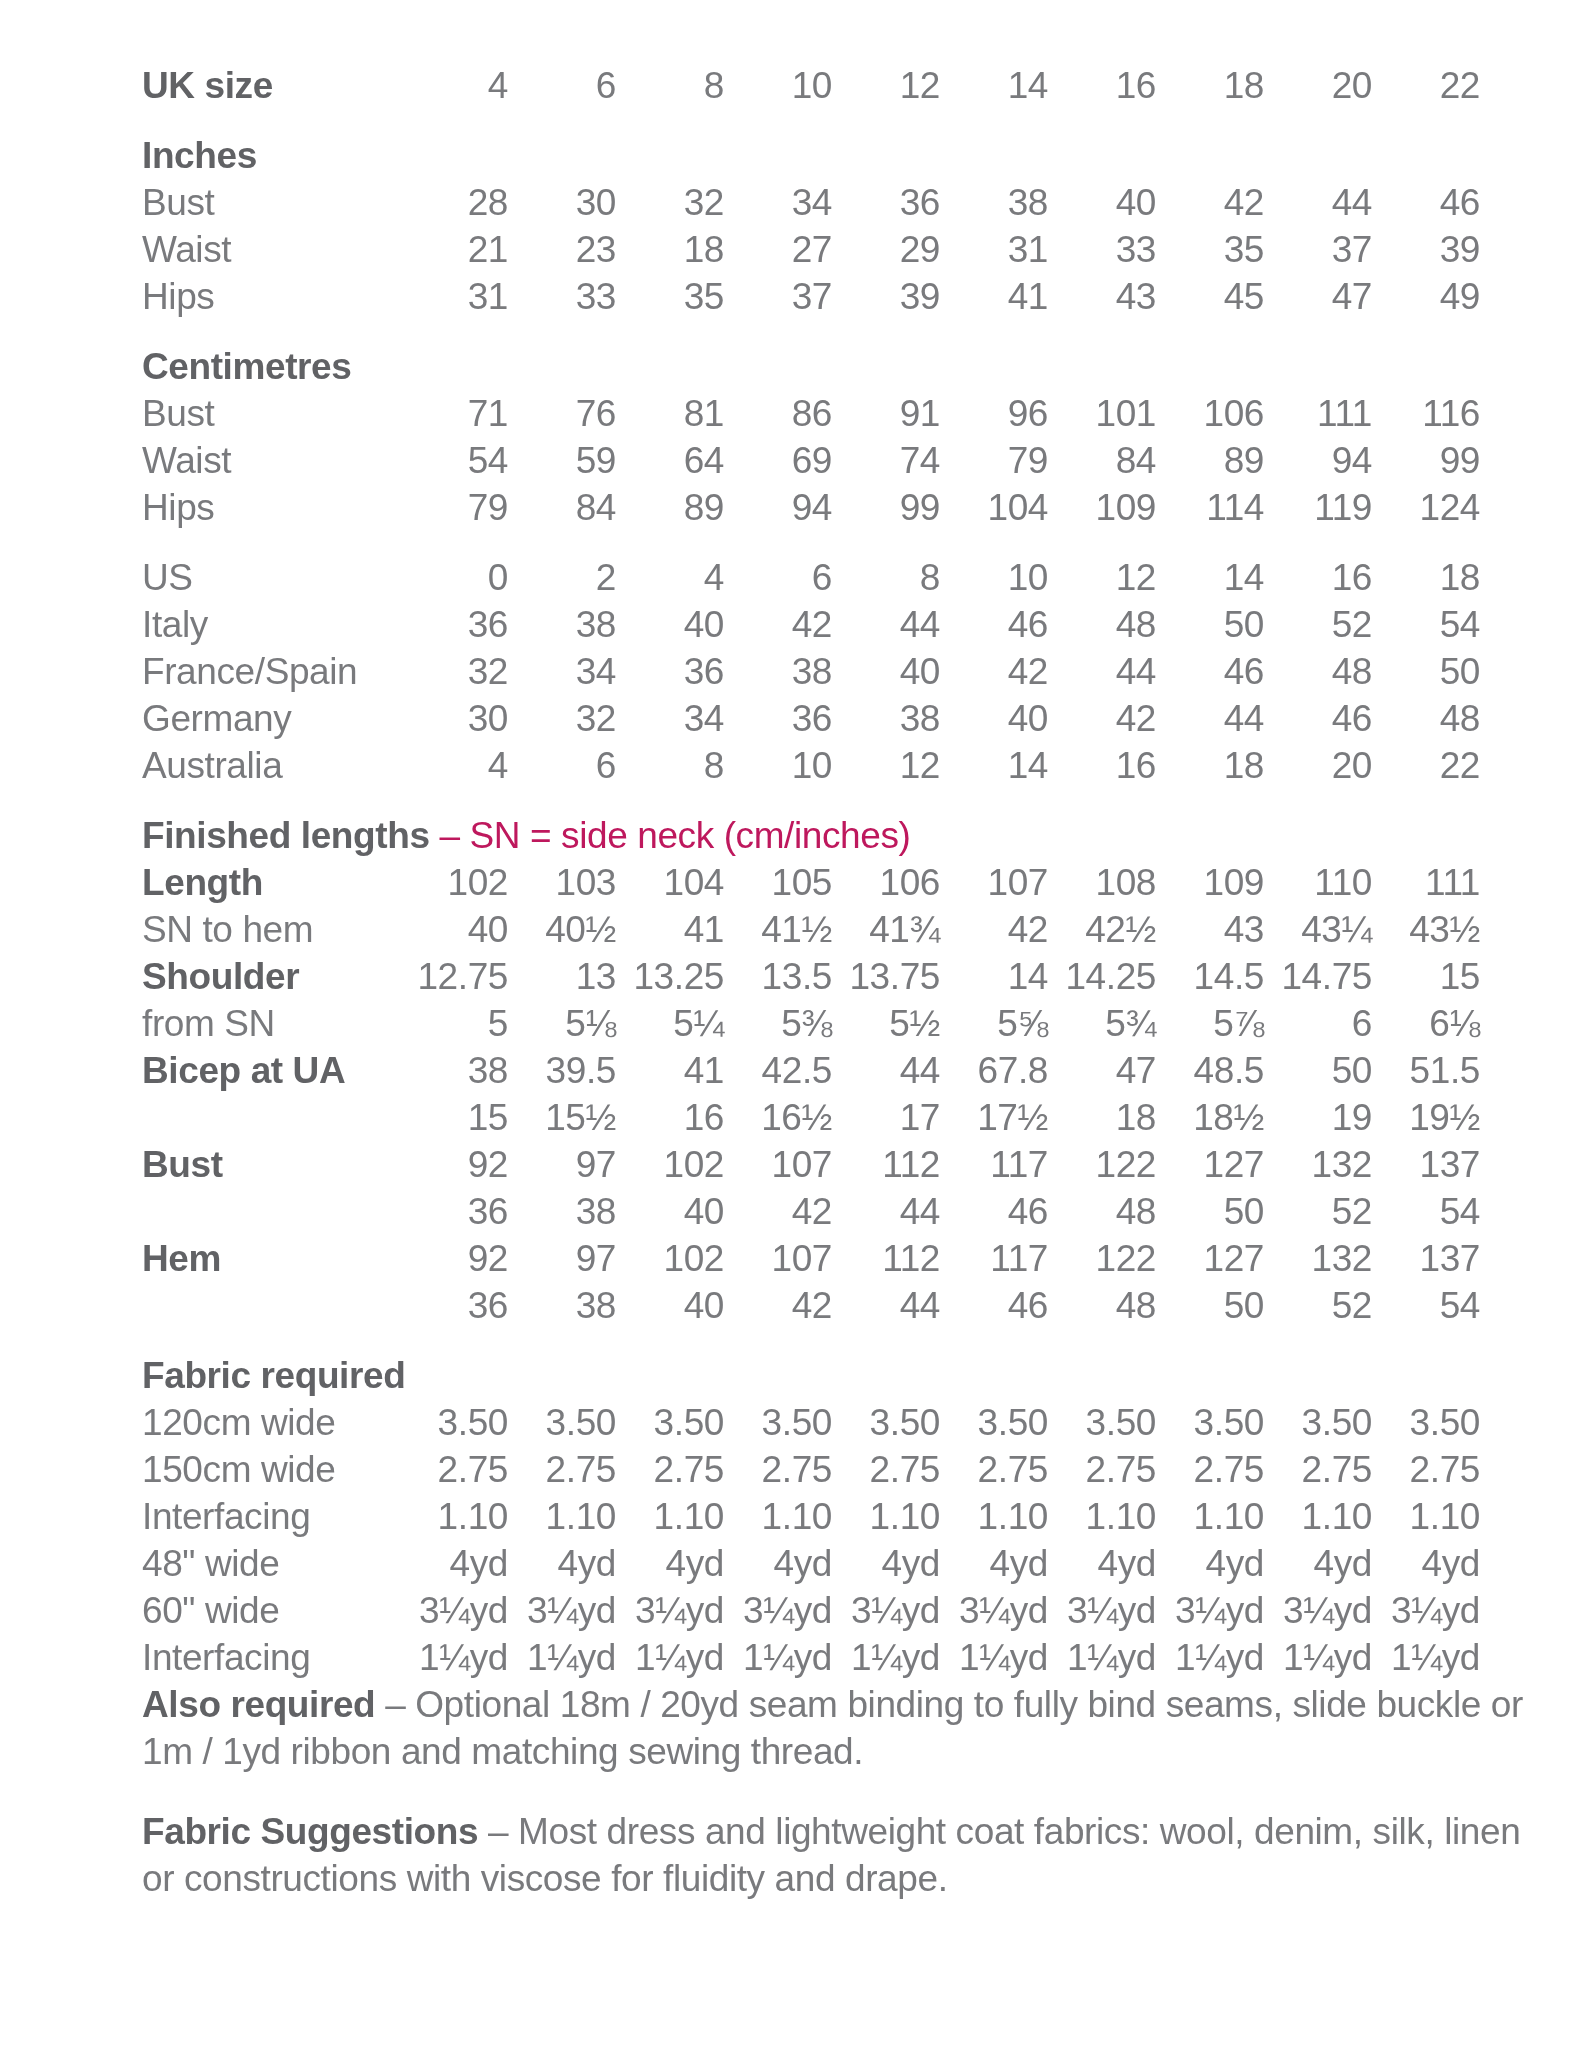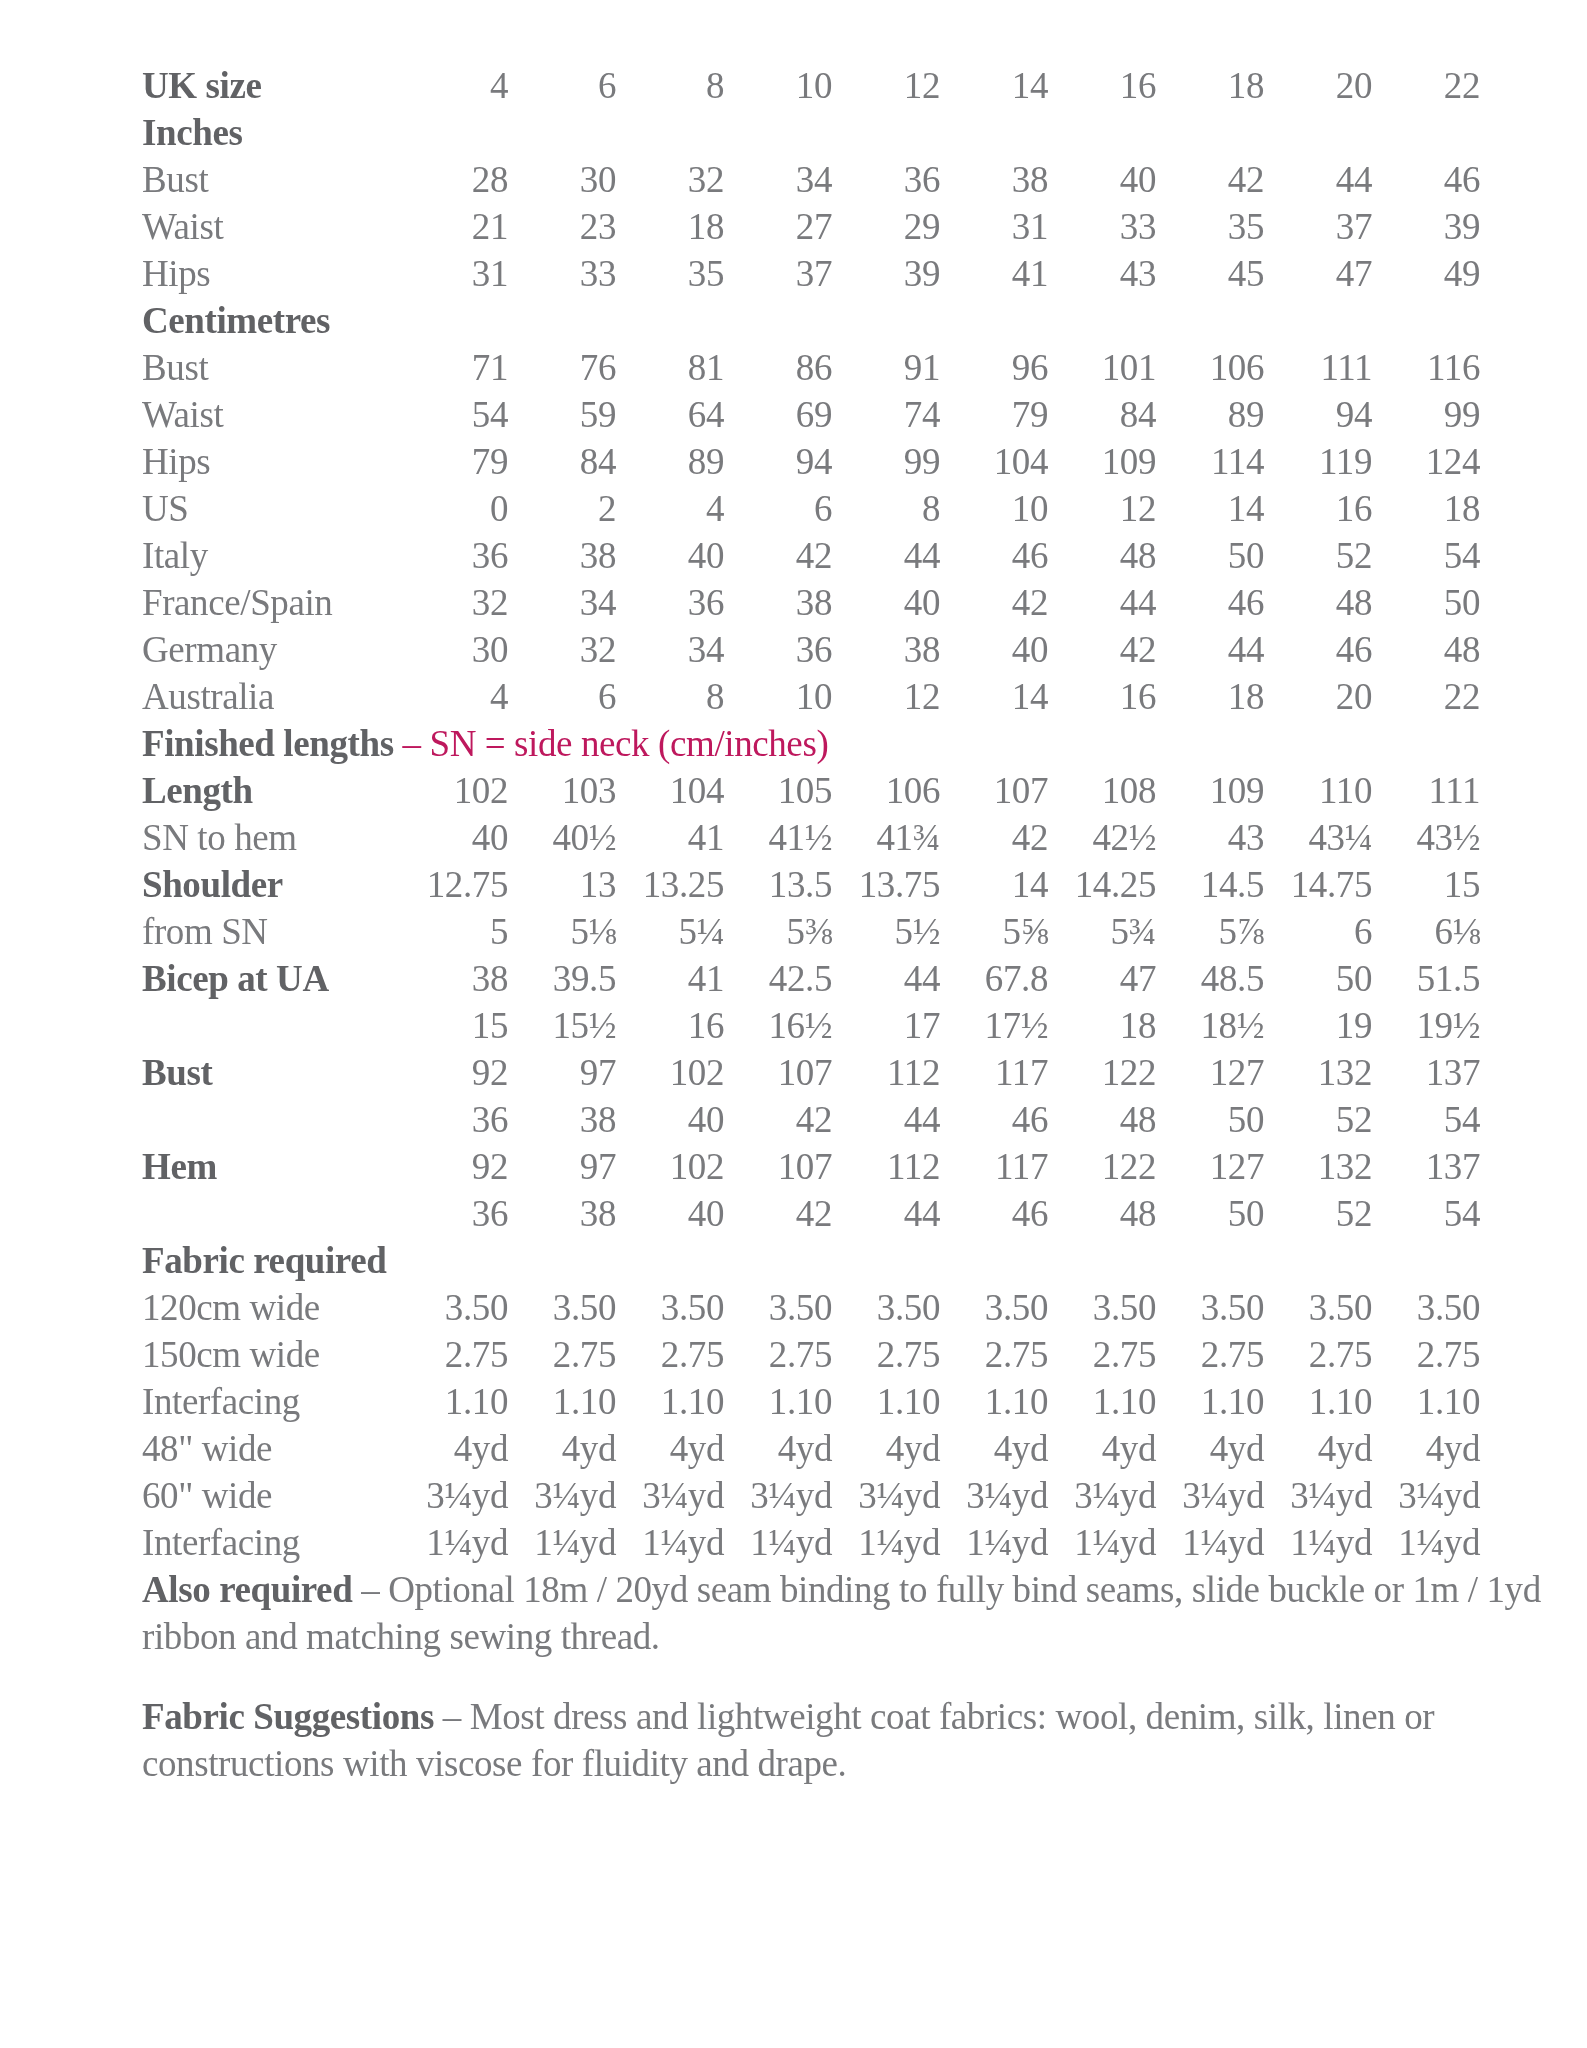--- a/index.html
+++ b/index.html
@@ -2,30 +2,30 @@
 <html><head>
 <meta charset="utf-8">
 <title>Size Chart</title>
 <style>
   html, body { margin: 0; padding: 0; background: #ffffff; }
   .page {
     position: relative;
     width: 1587px;
     height: 2048px;
     background: #ffffff;
-    font-family: Liberation Serif, serif;
+    font-family: Liberation Sans, sans-serif;
     color: #797a7d;
     font-size: 37px;
     letter-spacing: -0.4px;
     overflow: hidden;
     box-sizing: border-box;
     padding: 62px 16px 0 142px;
   }
   .content { width: 1400px; }
-  .section { }
+  .section { margin-top: 23px; }
   .section:first-child { margin-top: 0; }
   .row { line-height: 47px; white-space: nowrap; }
   .grid {
     display: grid;
     grid-template-columns: 258px repeat(10, 108px);
   }
   .cell { overflow: visible; }
   .cell.label { text-align: left; }
   .cell.val { text-align: right; }
   .bold, .hdr { font-weight: 700; color: #616265; }

